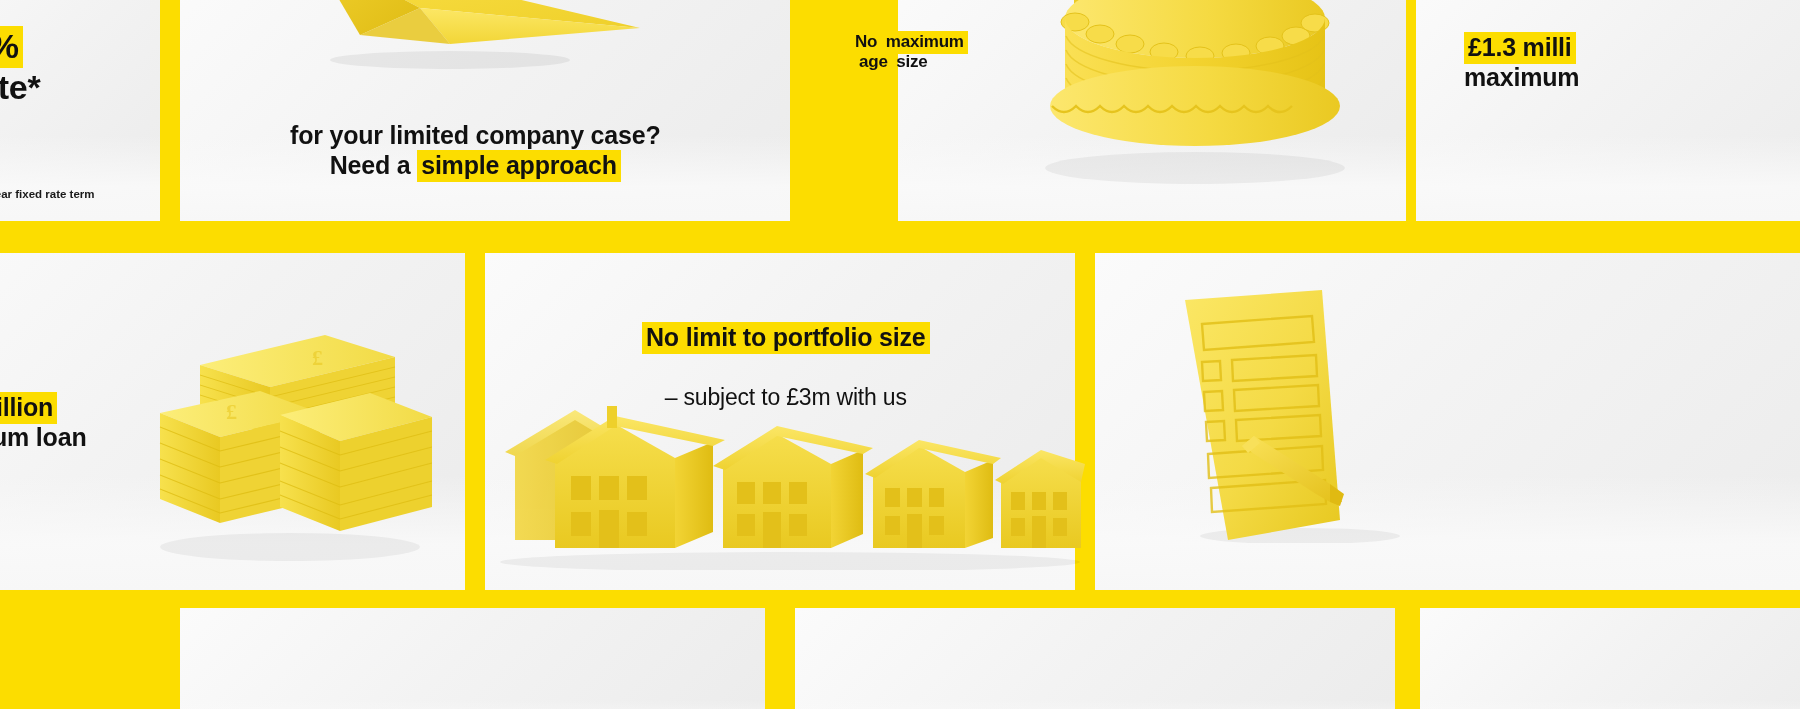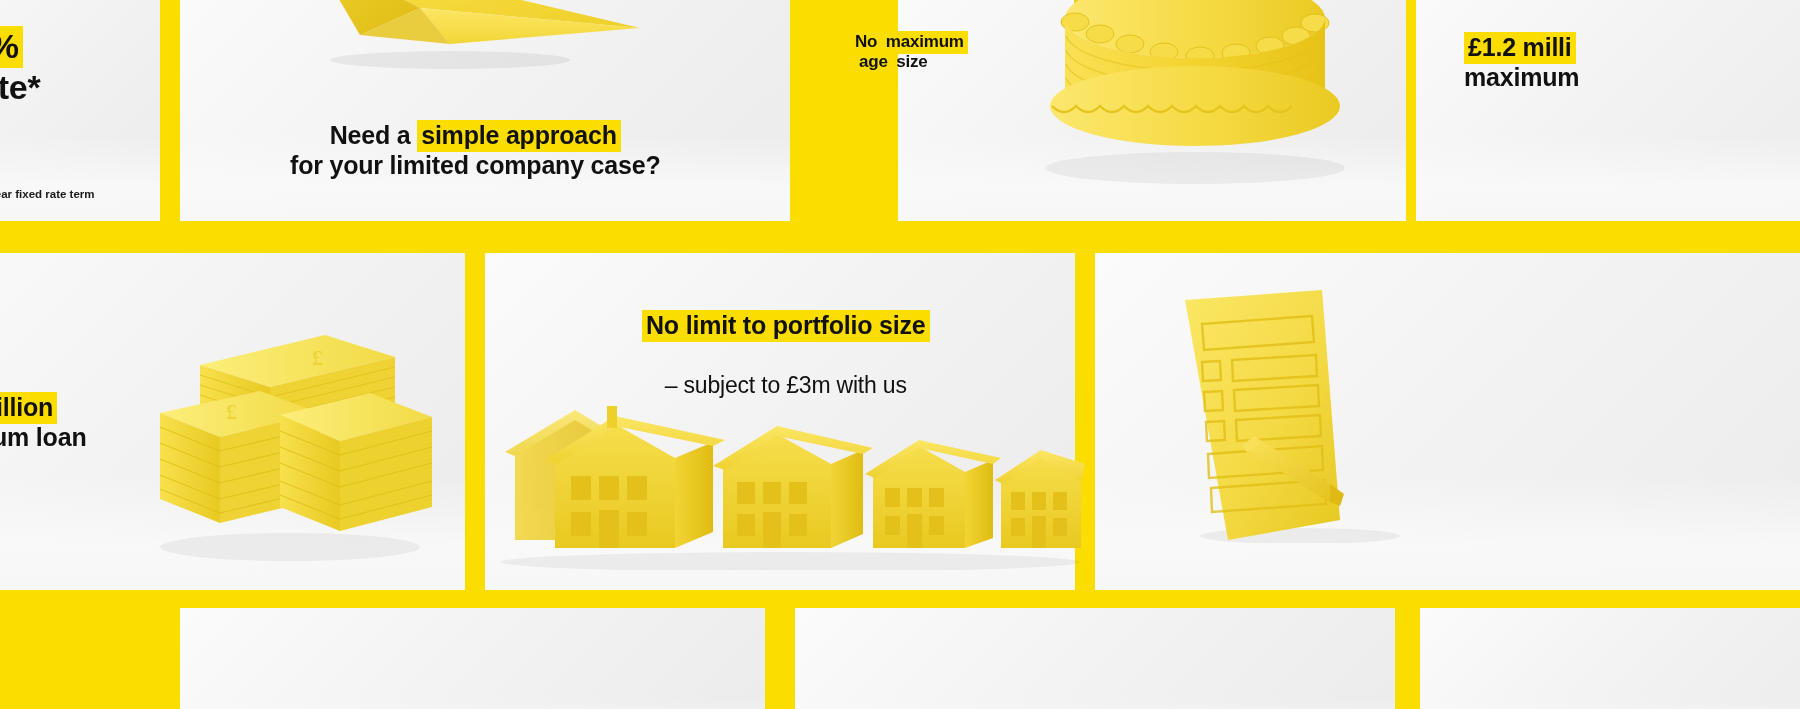--- a/index.html
+++ b/index.html
@@ -80,21 +80,21 @@
   
   #card-mill { left: 1416px; top: -32px; width: 420px; height: 253px; }
   #txt-mill { left: 1464px; top: 32px; font-size: 25px; }
 
   
   #card-loan { left: -120px; top: 253px; width: 585px; height: 337px; }
   #txt-loan { left: -30px; top: 392px; font-size: 25px; }
   #money { position:absolute; left:140px; top:295px; width:300px; height:270px; z-index:4;}
 
   #card-portfolio { left: 485px; top: 253px; width: 590px; height: 337px; }
-  #txt-portfolio { left: 642px; top: 310px; font-size: 25px; }
+  #txt-portfolio { left: 642px; top: 322px; font-size: 25px; }
   #houses { position:absolute; left:495px; top:390px; width:590px; height:180px; z-index:4;}
 
   #card-app { left: 1095px; top: 253px; width: 741px; height: 337px; }
   #form { position:absolute; left:1180px; top:288px; width:240px; height:255px; z-index:4;}
   #txt-app { left: 1644px; top: 390px; font-size: 25px; }
 
   
   #card-b1 { left: 180px; top: 608px; width: 585px; height: 140px; }
   #card-b2 { left: 795px; top: 608px; width: 600px; height: 140px; }
   #card-b3 { left: 1420px; top: 608px; width: 416px; height: 140px; }
@@ -127,24 +127,24 @@
           <stop offset="1" stop-color="#F2D637"></stop>
       </linearGradient>
     </defs>
     <ellipse cx="150" cy="120" rx="120" ry="9" fill="#000" opacity="0.06"></ellipse>
     <polygon points="10,10 340,88 120,68" fill="url(#gP1)"></polygon>
     <polygon points="10,10 120,68 60,95" fill="url(#gP2)"></polygon>
     <polygon points="120,68 340,88 150,104" fill="url(#gP3)"></polygon>
     <polygon points="60,95 120,68 150,104" fill="#E8C51E" opacity="0.85"></polygon>
   </svg>
   <div class="txt" id="txt-approach">
+    <span class="line">for your limited company case?</span>
     <span class="line">
       <span>Need a </span><span class="hl">simple approach</span>
     </span>
-    <span class="line">for your limited company case?</span>
   </div>
 
   <div class="card" id="card-age"></div>
   <svg id="cake" viewBox="0 0 330 290">
     <defs>
       <linearGradient id="gC1" x1="0" y1="0" x2="1" y2="0">
         <stop offset="0" stop-color="#FAE055"></stop>
           <stop offset="0.5" stop-color="#F3D32F"></stop>
           <stop offset="1" stop-color="#E6C316"></stop>
       </linearGradient>
@@ -196,21 +196,21 @@
     <ellipse cx="165" cy="196" rx="145" ry="40" fill="url(#gC2)"></ellipse>
     <path d="M22,196 q12,12 24,0 q12,12 24,0 q12,12 24,0 q12,12 24,0 q12,12 24,0 q12,12 24,0 q12,12 24,0 q12,12 24,0 q12,12 24,0 q12,12 24,0" fill="none" stroke="#E6C41E" stroke-width="2.4"></path>
   </svg>
   <div class="txt" id="txt-age">
     <span class="line"><span>No </span><span class="hl">maximum</span></span>
     <span class="line"><span class="hl">age</span><span> size</span></span>
   </div>
 
   <div class="card" id="card-mill"></div>
   <div class="txt" id="txt-mill">
-    <span class="line"><span class="hl">£1.2 milli</span></span>
+    <span class="line"><span class="hl">£1.3 milli</span></span>
     <span class="line">maximum</span>
   </div>
 
   <div class="card" id="card-loan"></div>
   <svg id="money" viewBox="0 0 300 270">
     <defs>
       <linearGradient id="gM1" x1="0" y1="0" x2="1" y2="0">
         <stop offset="0" stop-color="#F7E14D"></stop>
           <stop offset="1" stop-color="#E9C922"></stop>
       </linearGradient>

